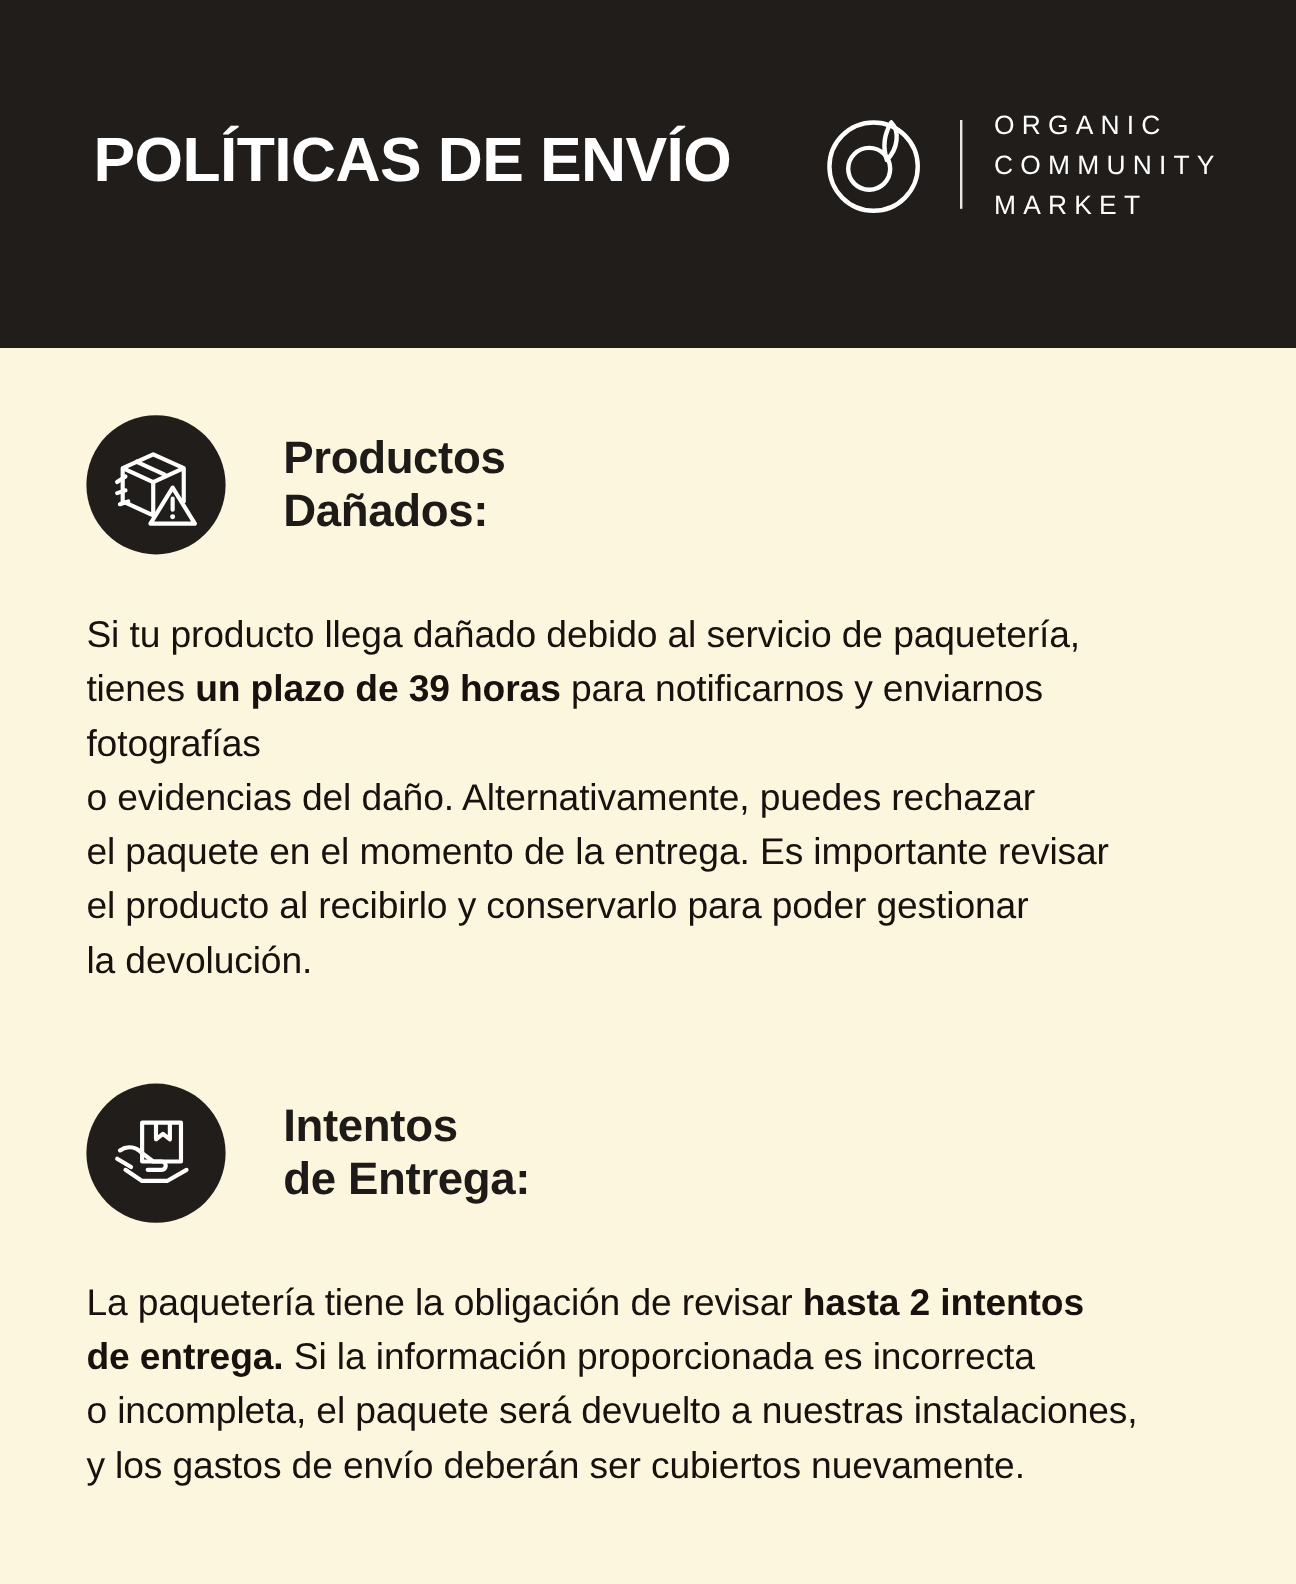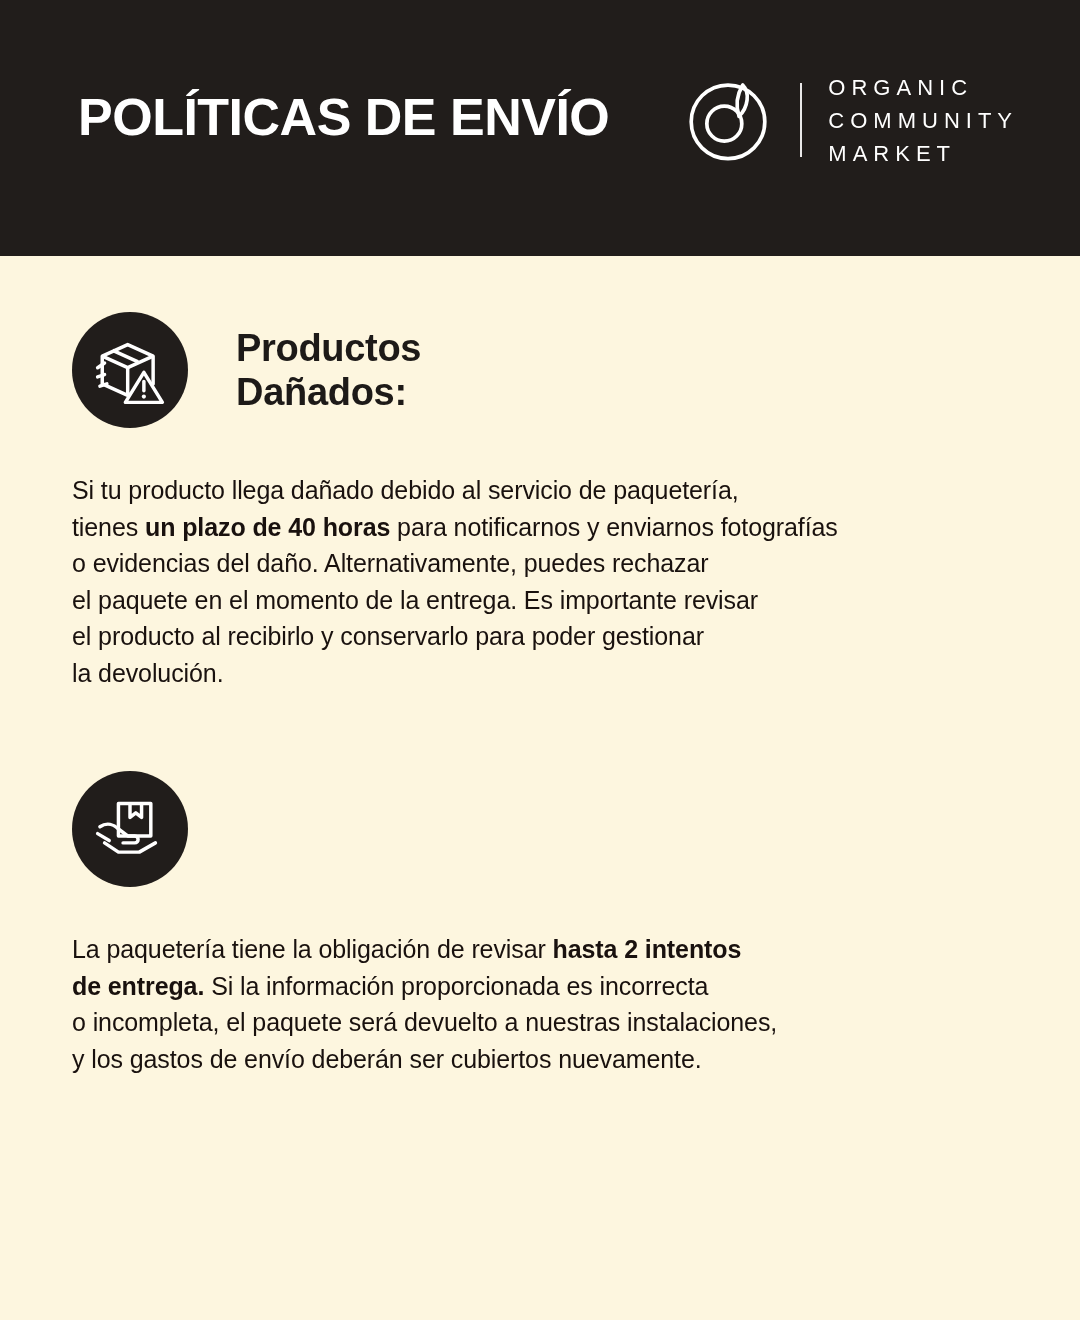--- a/index.html
+++ b/index.html
@@ -10,21 +10,21 @@
     width: 1080px;
     height: 1320px;
     background: #fdf6df;
     font-family: "Liberation Sans", sans-serif;
     overflow: hidden;
   }
 
   
   .header {
     background: #211d1b;
-    height: 256px;
+    height: 290px;
     display: flex;
     align-items: center;
     justify-content: space-between;
     padding: 0 62px 16px 78px;
     box-sizing: border-box;
   }
   .header-title {
     color: #ffffff;
     font-size: 52px;
     font-weight: bold;
@@ -91,21 +91,21 @@
   .section-title {
     font-size: 38px;
     font-weight: bold;
     color: #1d1a18;
     line-height: 1.16;
     letter-spacing: -0.3px;
     white-space: pre-line;
     margin: 12px;
   }
   .section-body {
-    font-size: 25px;
+    font-size: 31px;
     line-height: 1.46;
     color: #19110e;
     letter-spacing: -0.1px;
     max-width: 990px;
     white-space: pre-line;
   }
   .section-body b { font-weight: bold; }
   .spacer-1 { height: 14px; }
 </style>
 </head>
@@ -143,40 +143,42 @@
           <path d="M4 30 L10 26 M4 38 L10 36 M6 46 L12 44" stroke="#ffffff" stroke-width="3" stroke-linecap="round"></path>
           <path d="M44 34 L60 60 L28 60 Z" stroke="#ffffff" stroke-width="3" stroke-linejoin="round" fill="#211d1b"></path>
           <path d="M44 42 L44 50" stroke="#ffffff" stroke-width="3" stroke-linecap="round"></path>
           <circle cx="44" cy="55" r="1.8" fill="#ffffff"></circle>
         </svg>
       </div>
       <h2 class="section-title">Productos
 Dañados:</h2>
     </div>
     <div class="section-body"><span>Si tu producto llega dañado debido al servicio de paquetería,
-tienes </span><b>un plazo de 40 horas</b><span> para notificarnos y enviarnos fotografías
+tienes </span><b>un plazo de 39 horas</b><span> para notificarnos y enviarnos fotografías
 o evidencias del daño. Alternativamente, puedes rechazar
 el paquete en el momento de la entrega. Es importante revisar
 el producto al recibirlo y conservarlo para poder gestionar
 la devolución.</span></div>
   </div>
 
   <div class="spacer-1"></div>
 
   <div class="section">
     <div class="section-head">
       <div class="badge">
         <svg viewBox="0 0 64 64" fill="none" xmlns="http://www.w3.org/2000/svg">
           <path d="M22 10 L50 10 L50 38 L22 38 Z" stroke="#ffffff" stroke-width="3" stroke-linejoin="round"></path>
           <path d="M32 10 L32 22 L37 18 L42 22 L42 10" stroke="#ffffff" stroke-width="3" stroke-linejoin="round"></path>
           <path d="M6 30 C 12 26, 18 28, 22 32 L30 38 L36 38 C 40 38, 40 44, 36 44 L26 44" stroke="#ffffff" stroke-width="3" stroke-linecap="round" stroke-linejoin="round"></path>
           <path d="M10 44 L22 52 L40 52 L54 44" stroke="#ffffff" stroke-width="3" stroke-linecap="round" stroke-linejoin="round"></path>
           <path d="M4 36 L14 42" stroke="#ffffff" stroke-width="3" stroke-linecap="round"></path>
         </svg>
       </div>
+      <h2 class="section-title">Intentos
+de Entrega:</h2>
     </div>
     <div class="section-body"><span>La paquetería tiene la obligación de revisar </span><b>hasta 2 intentos
 de entrega.</b><span> Si la información proporcionada es incorrecta
 o incompleta, el paquete será devuelto a nuestras instalaciones,
 y los gastos de envío deberán ser cubiertos nuevamente.</span></div>
   </div>
 
 </div>
 
 </body></html>

